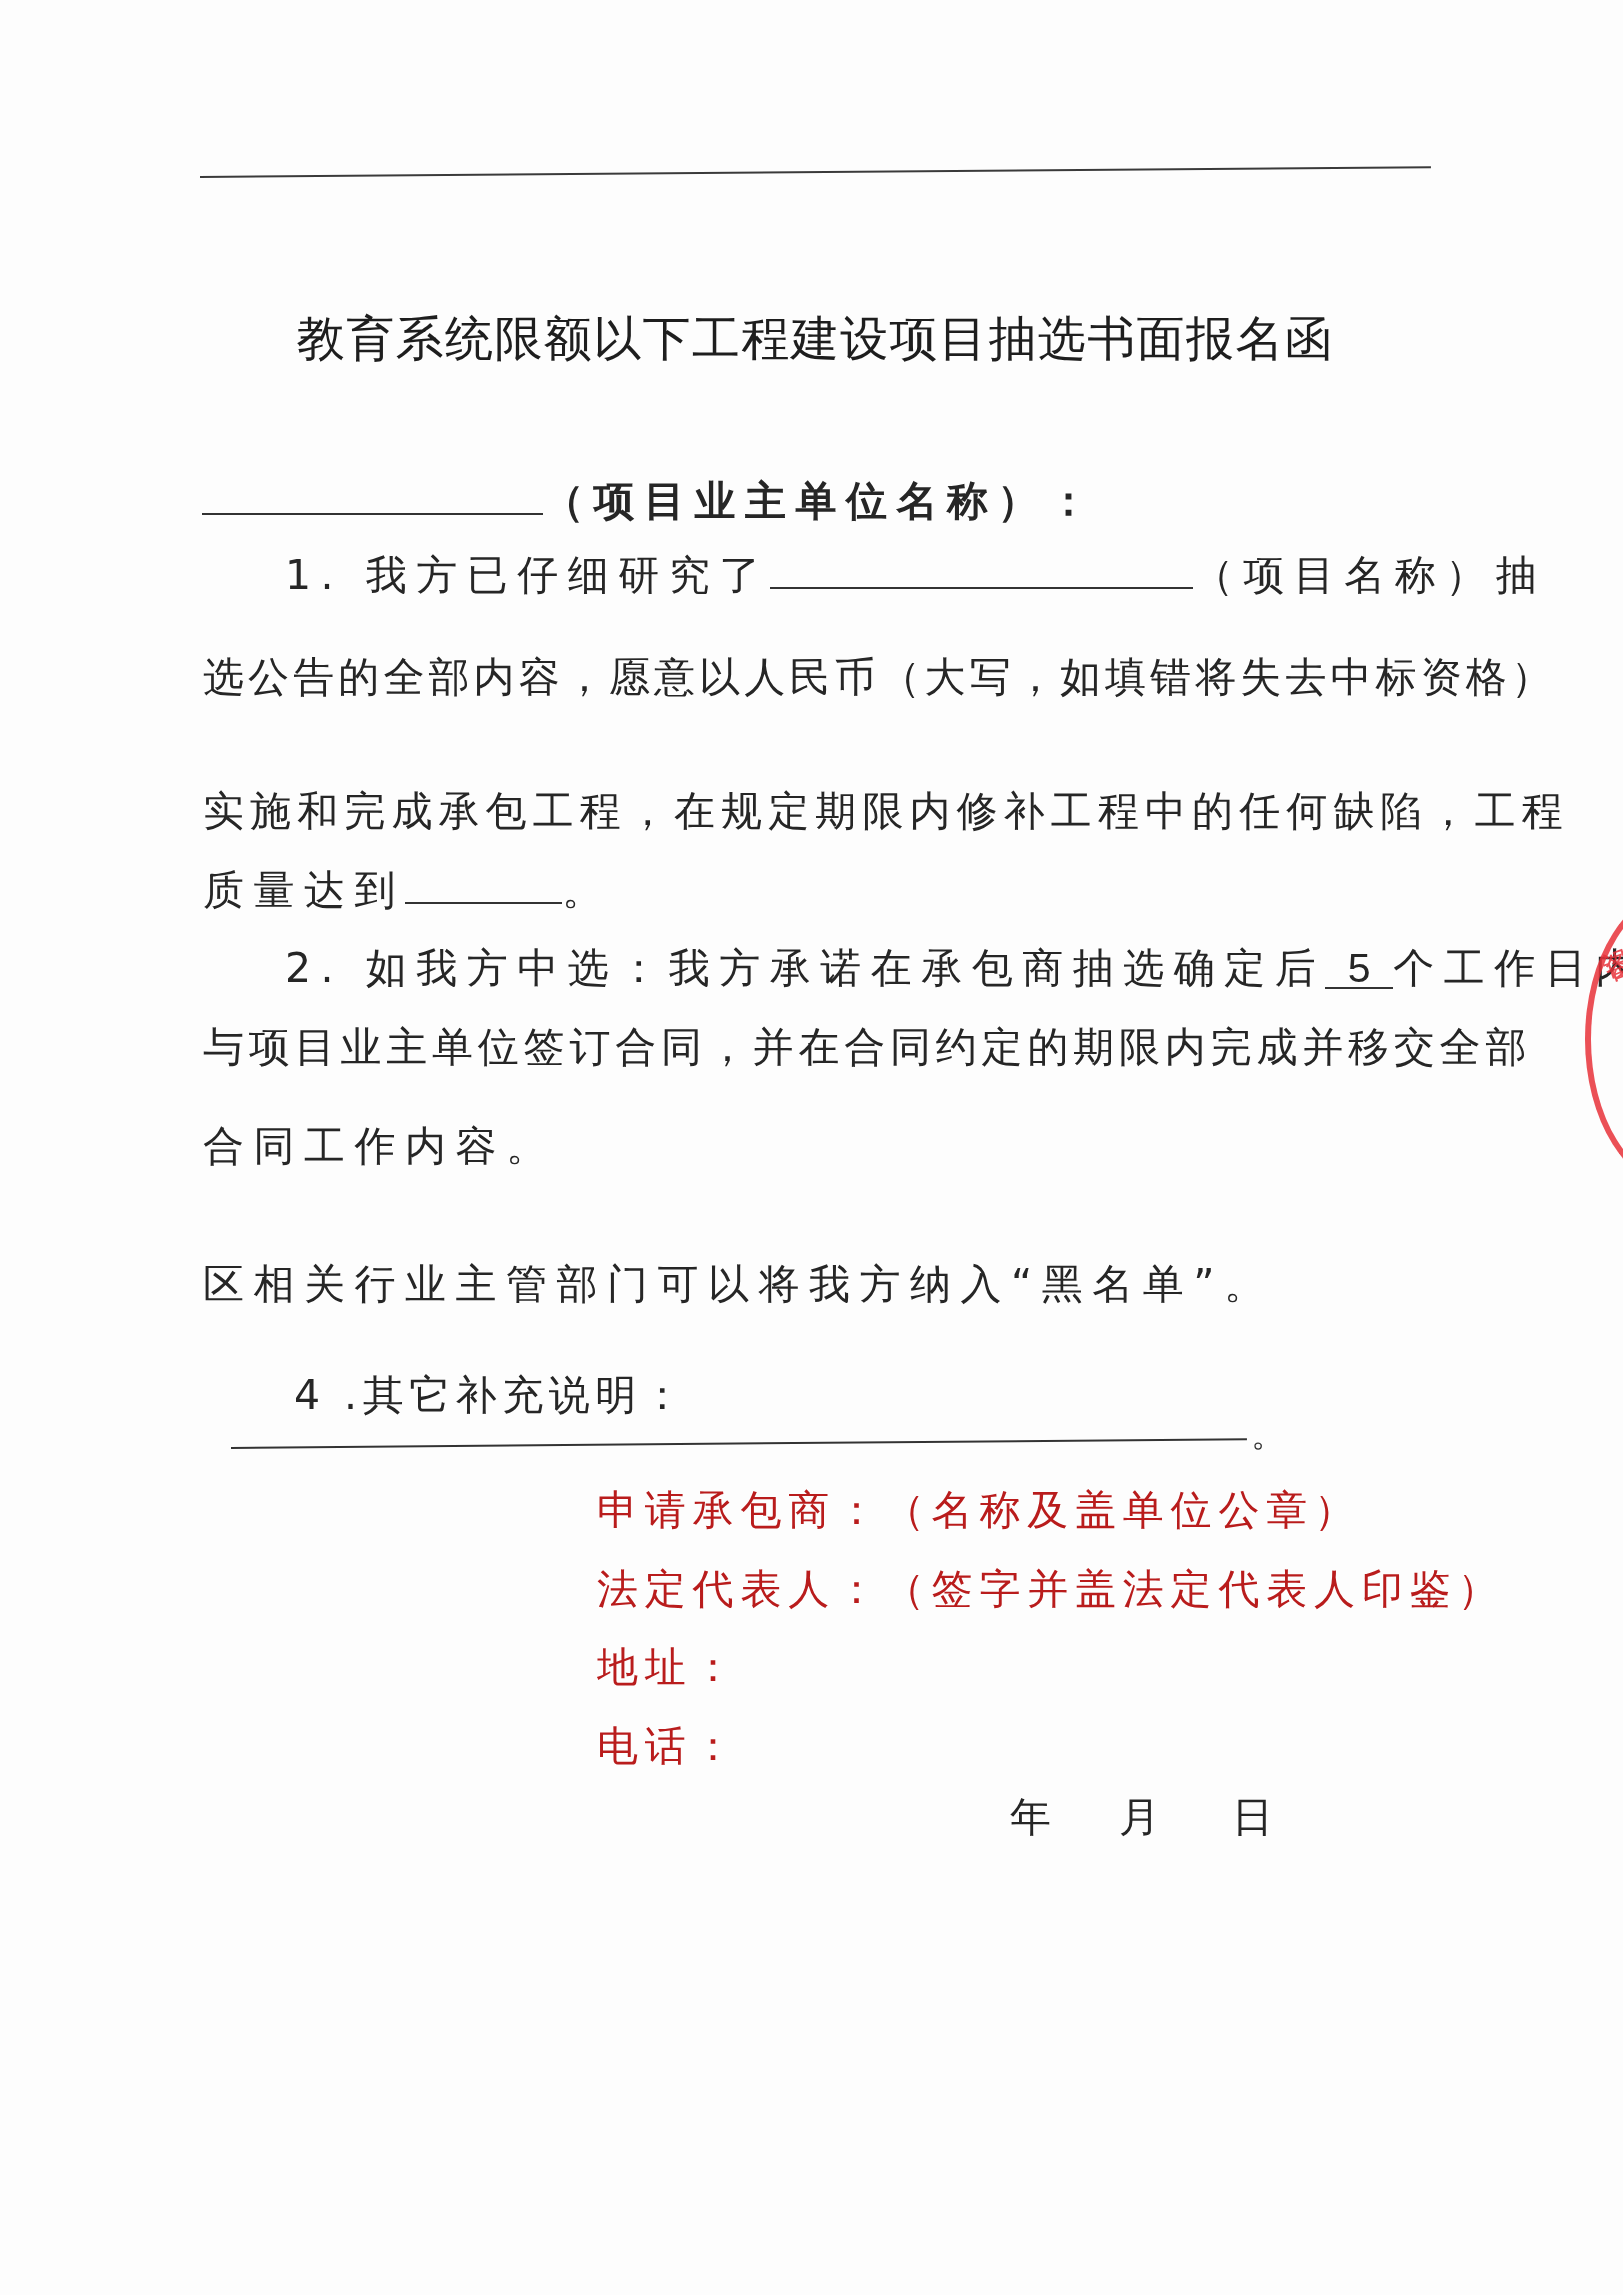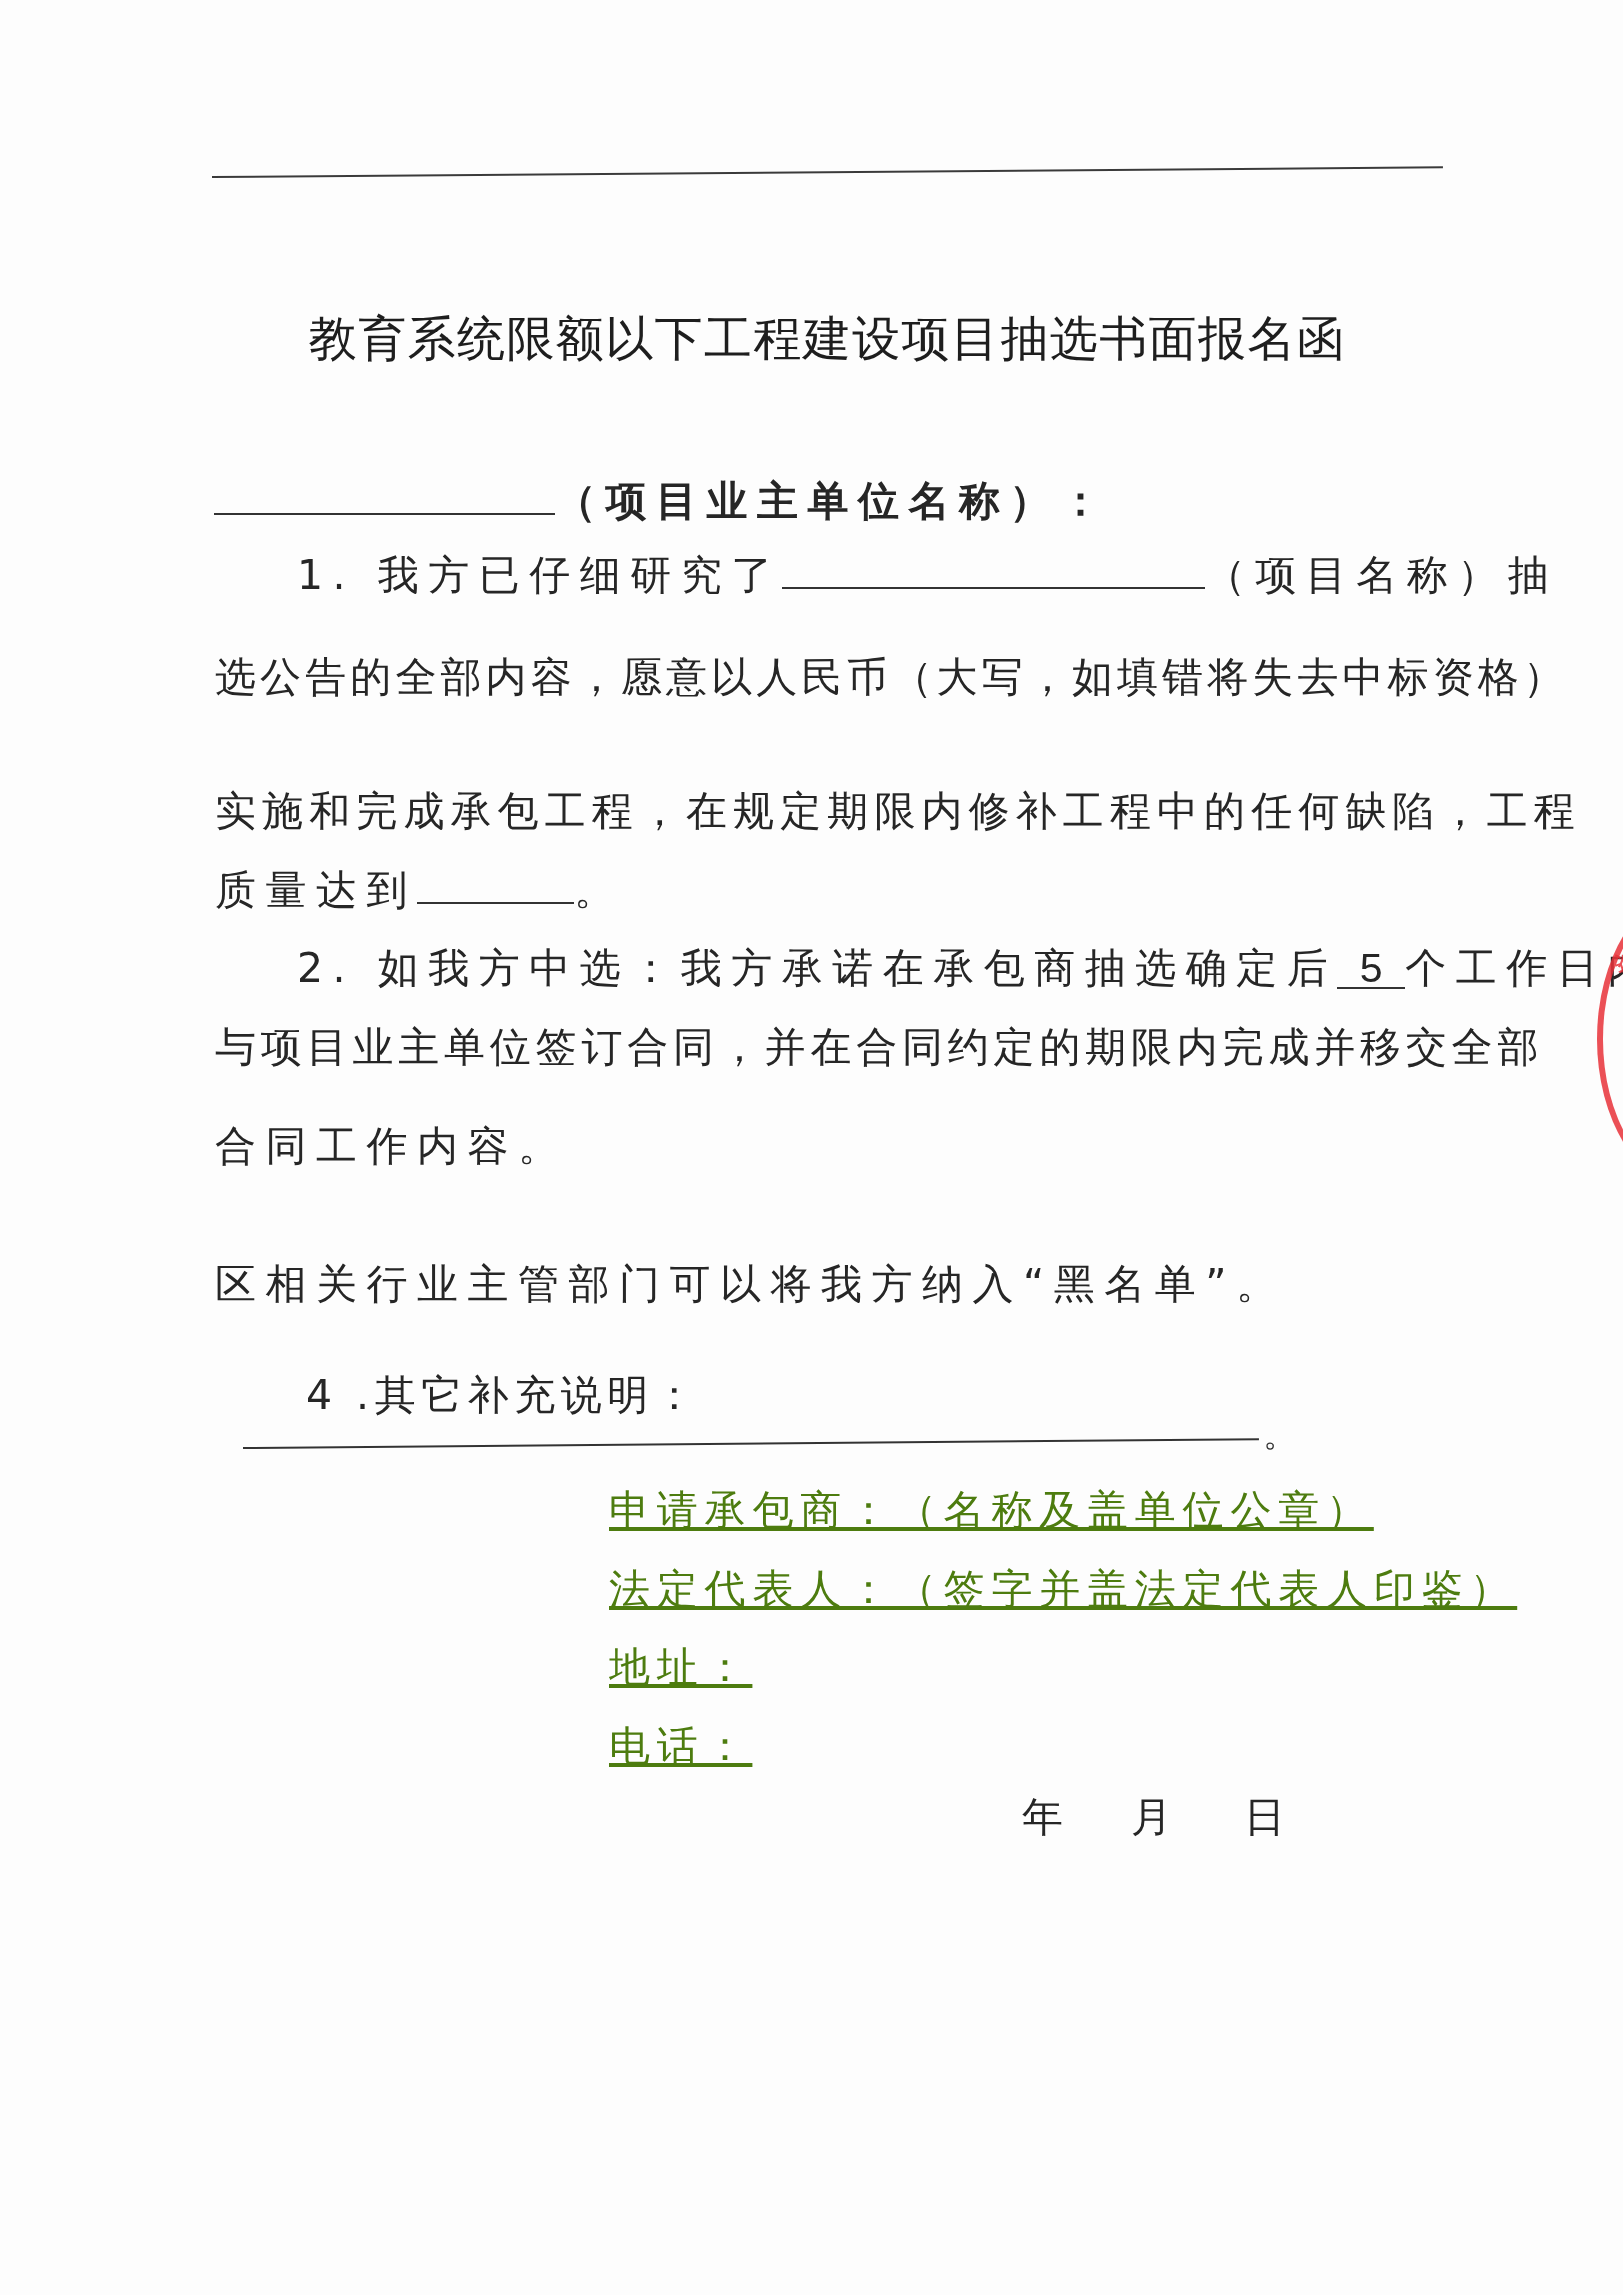--- a/index.html
+++ b/index.html
@@ -2,39 +2,39 @@
 <html style="font-size:11px"><head>
 <meta charset="utf-8">
 <style>
   html, body { margin: 0; padding: 0; }
   body {
     width: 1623px; height: 2295px; position: relative; overflow: hidden;
     background: #fdfdfd;
     font-family: "DejaVu Sans", "Liberation Sans", sans-serif;
     color: #222;
   }
-  .page { position: absolute; left: 16px; top: 0; width: 1355px; height: 2295px; }
+  .page { position: absolute; left: 4px; top: 0; width: 1355px; height: 2295px; }
   .header-rule {
     position: absolute; left: 196px; top: 176px; width: 1231px; height: 0;
     border-top: 2.7px solid #3a3a3a; transform: rotate(-0.45deg); transform-origin: left center;
   }
   .title {
     position: absolute; left: 0; width: 1623px; top: 307px; text-align: center;
     font-size: 48px; letter-spacing: 1.4px; color: #1e1e1e; font-weight: 500;
   }
   .line {
     position: absolute; font-size: 41px; white-space: nowrap; letter-spacing: 9.5px; color: #262626;
     line-height: 55px;
   }
   .blank {
     display: inline-block; border-bottom: 2.7px solid #333; height: 38px; vertical-align: baseline;
     letter-spacing: 0; text-align: center; font-size: 41px; line-height: 38px;
   }
   .filled { font-family: "Liberation Sans", sans-serif; }
-  .sig { position: absolute; left: 593px; font-size: 41px; letter-spacing: 6.8px; white-space: nowrap; color:#4d7c0f; line-height:55px;text-decoration:underline; }
+  .sig { position: absolute; left: 593px; font-size: 41px; letter-spacing: 6.8px; white-space: nowrap; color:#b91c1c; line-height:55px; }
   .long-rule {
     position: absolute; left: 227px; top: 1447px; width: 1016px; border-top: 2.7px solid #333;
     transform: rotate(-0.5deg); transform-origin: left center;
   }
   .long-rule-end { position: absolute; left: 1247px; top: 1412px; font-size: 34px; color: #333; }
   .date { position: absolute; top: 1790px; font-size: 41px; color: #262626; }
   .stamp {
     position: absolute; left: 1581px; top: 890px; width: 177px; height: 286px;
     border: 6.8px solid #e8323a; border-radius: 50%; opacity: 0.85;
     border-right-color: transparent;

